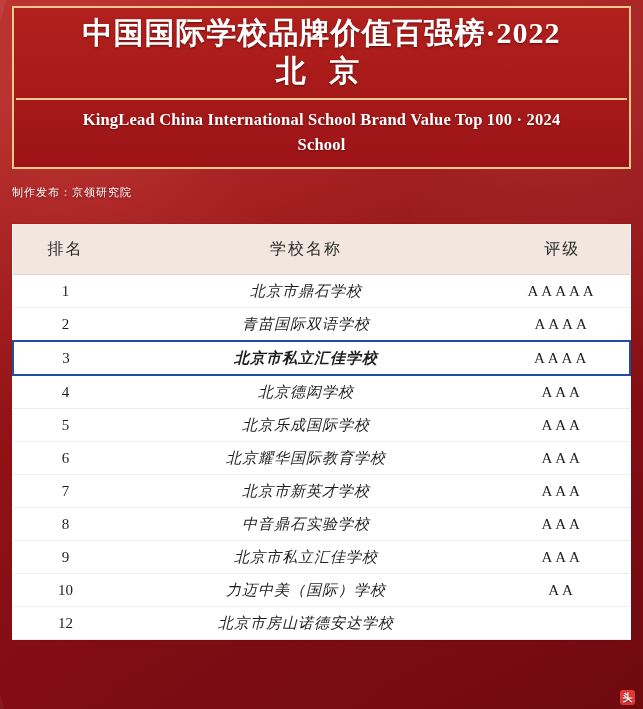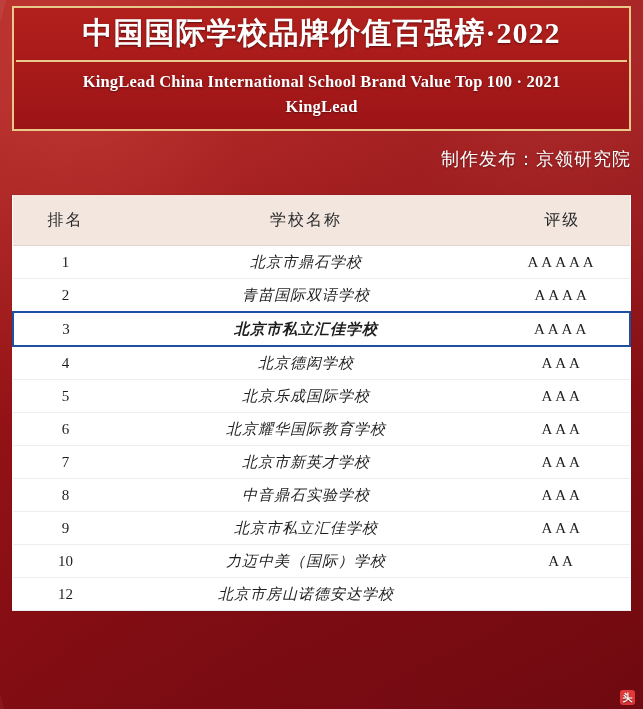--- a/index.html
+++ b/index.html
@@ -67,24 +67,24 @@
     font-family: "Liberation Serif", serif;
     font-weight: bold;
     color: #ffffff;
     font-size: 16.5px;
     line-height: 25px;
     letter-spacing: 0.2px;
     padding-top: 7px;
     text-shadow: 0 1px 2px rgba(0,0,0,0.4);
   }
   .subtitle {
-    text-align: right;
-    color: #ffffff;
-    font-family: "Liberation Serif", serif;
-    font-size: 18px;
+    text-align: left;
+    color: #ffffff;
+    font-family: "Liberation Serif", serif;
+    font-size: 11px;
     letter-spacing: 1px;
     padding: 16px 0 14px;
     text-shadow: 0 1px 2px rgba(0,0,0,0.4);
   }
 
   
   .table-wrap {
     position: relative;
     margin: 0 12px;
     background: #ffffff;
@@ -173,25 +173,26 @@
 </head>
 <body>
 
 <div class="page">
   <div class="streaks"></div>
 
   <div class="header">
     <div class="title-band">
       <div class="title-cn">
         <div>中国国际学校品牌价值百强榜·2022</div>
+        <div class="line2">北 京</div>
       </div>
       <div class="title-divider"></div>
       <div class="title-en">
-        <div>KingLead China International School Brand Value Top 100 · 2021</div>
-        <div>KingLead</div>
+        <div>KingLead China International School Brand Value Top 100 · 2024</div>
+        <div>School</div>
       </div>
     </div>
     <div class="subtitle">制作发布：京领研究院</div>
   </div>
 
   <div class="table-wrap">
     <table class="rank">
       <colgroup>
         <col class="c-rank">
         <col class="c-name">

